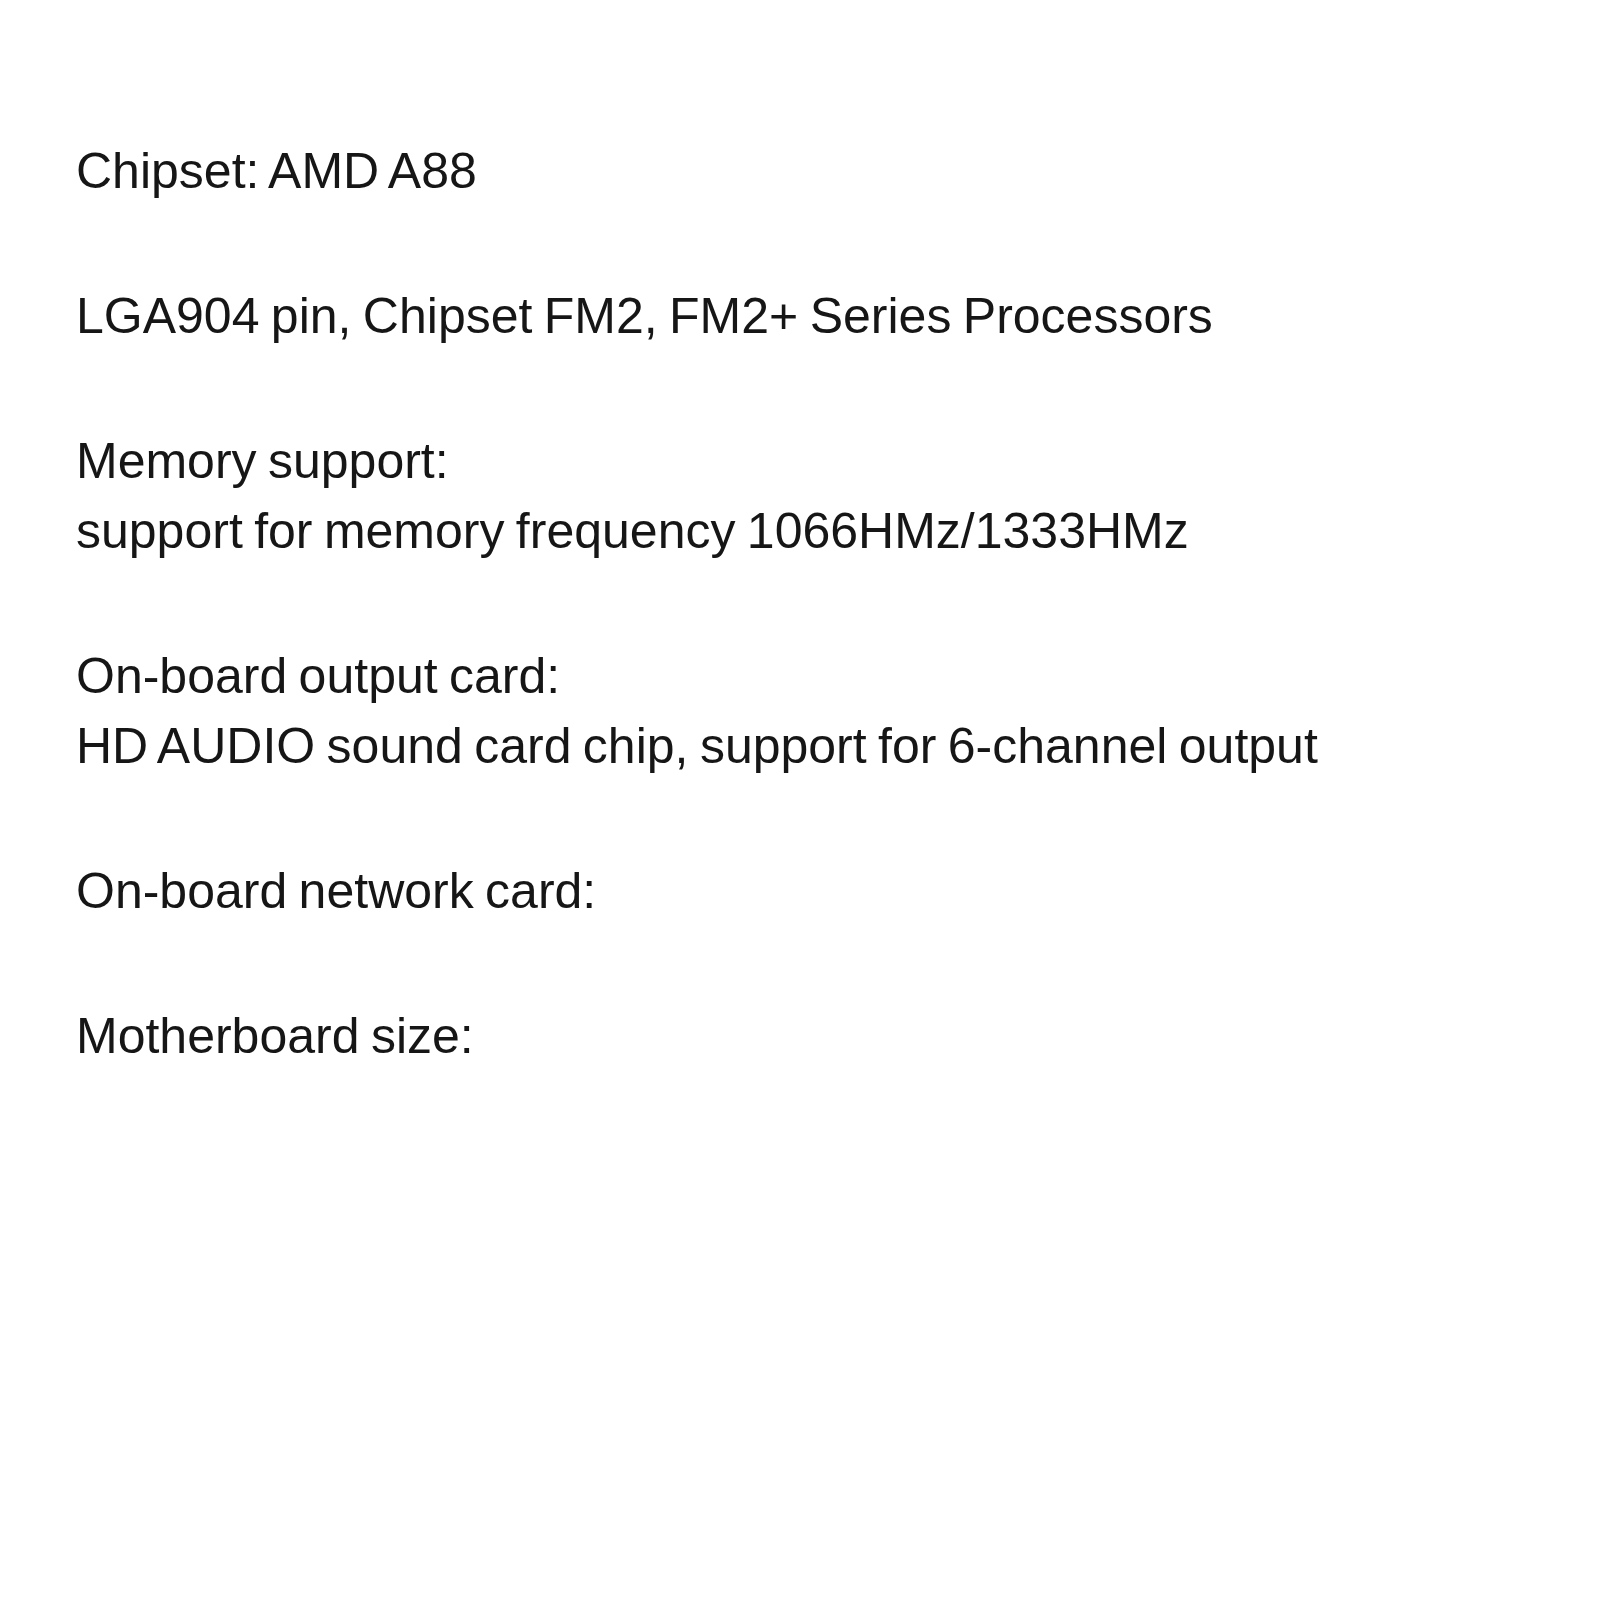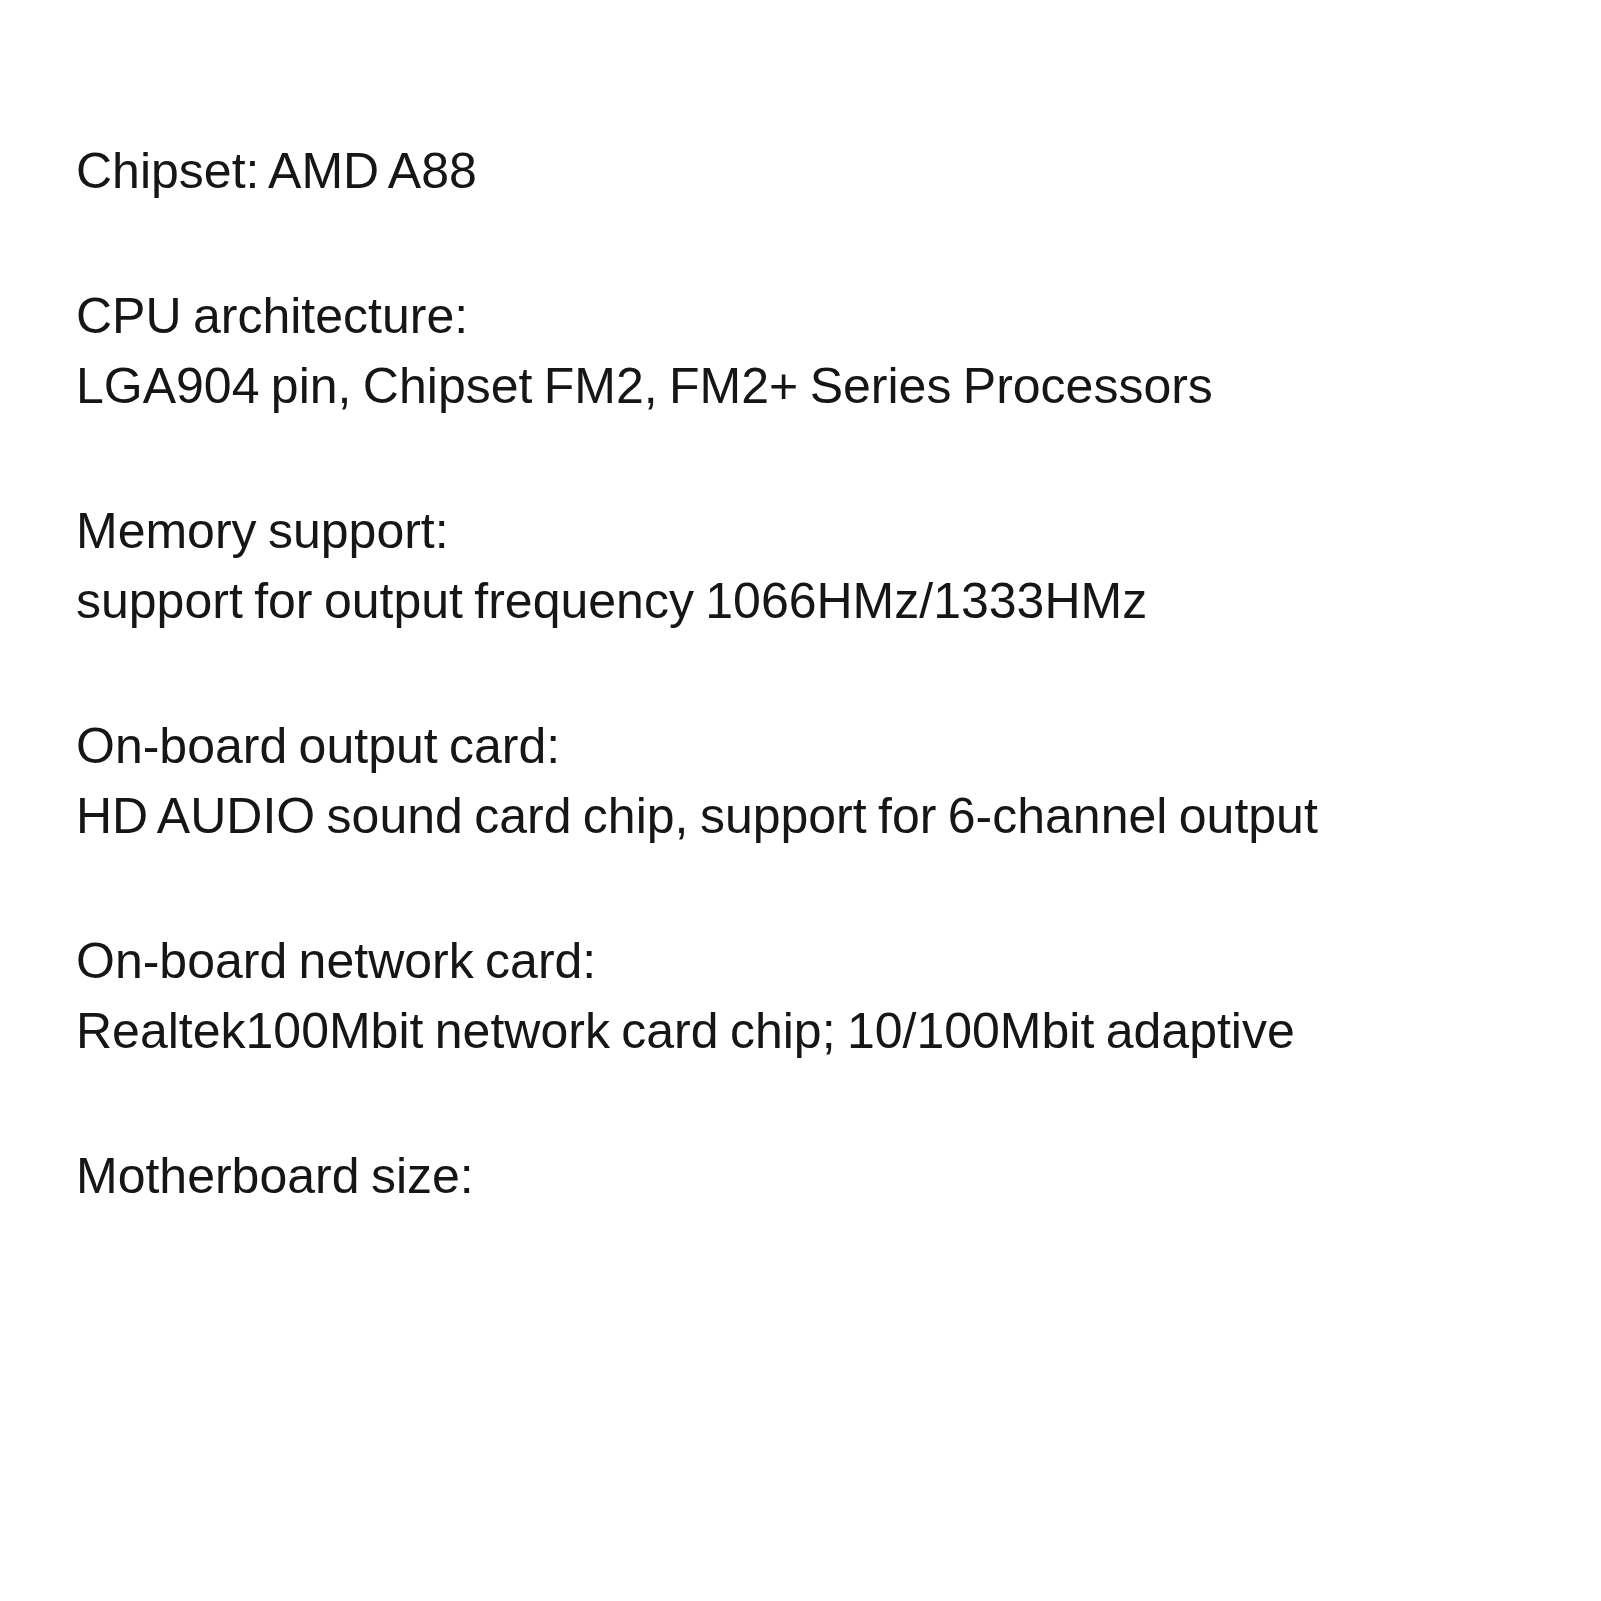--- a/index.html
+++ b/index.html
@@ -34,36 +34,34 @@
 </head>
 <body>
 
 <div class="sheet">
 
   <div class="section">
     <div class="line">Chipset: AMD A88</div>
   </div>
 
   <div class="section">
-    <div class="line">CPU architecture:</div>
     <div class="line">LGA904 pin, Chipset FM2, FM2+ Series Processors</div>
   </div>
 
   <div class="section">
     <div class="line">Memory support:</div>
-    <div class="line">support for output frequency 1066HMz/1333HMz</div>
+    <div class="line">support for memory frequency 1066HMz/1333HMz</div>
   </div>
 
   <div class="section">
     <div class="line">On-board output card:</div>
     <div class="line">HD AUDIO sound card chip, support for 6-channel output</div>
   </div>
 
   <div class="section">
     <div class="line">On-board network card:</div>
-    <div class="line">Realtek100Mbit network card chip; 10/100Mbit adaptive</div>
   </div>
 
   <div class="section">
     <div class="line">Motherboard size:</div>
   </div>
 
 </div>
 
 </body></html>

